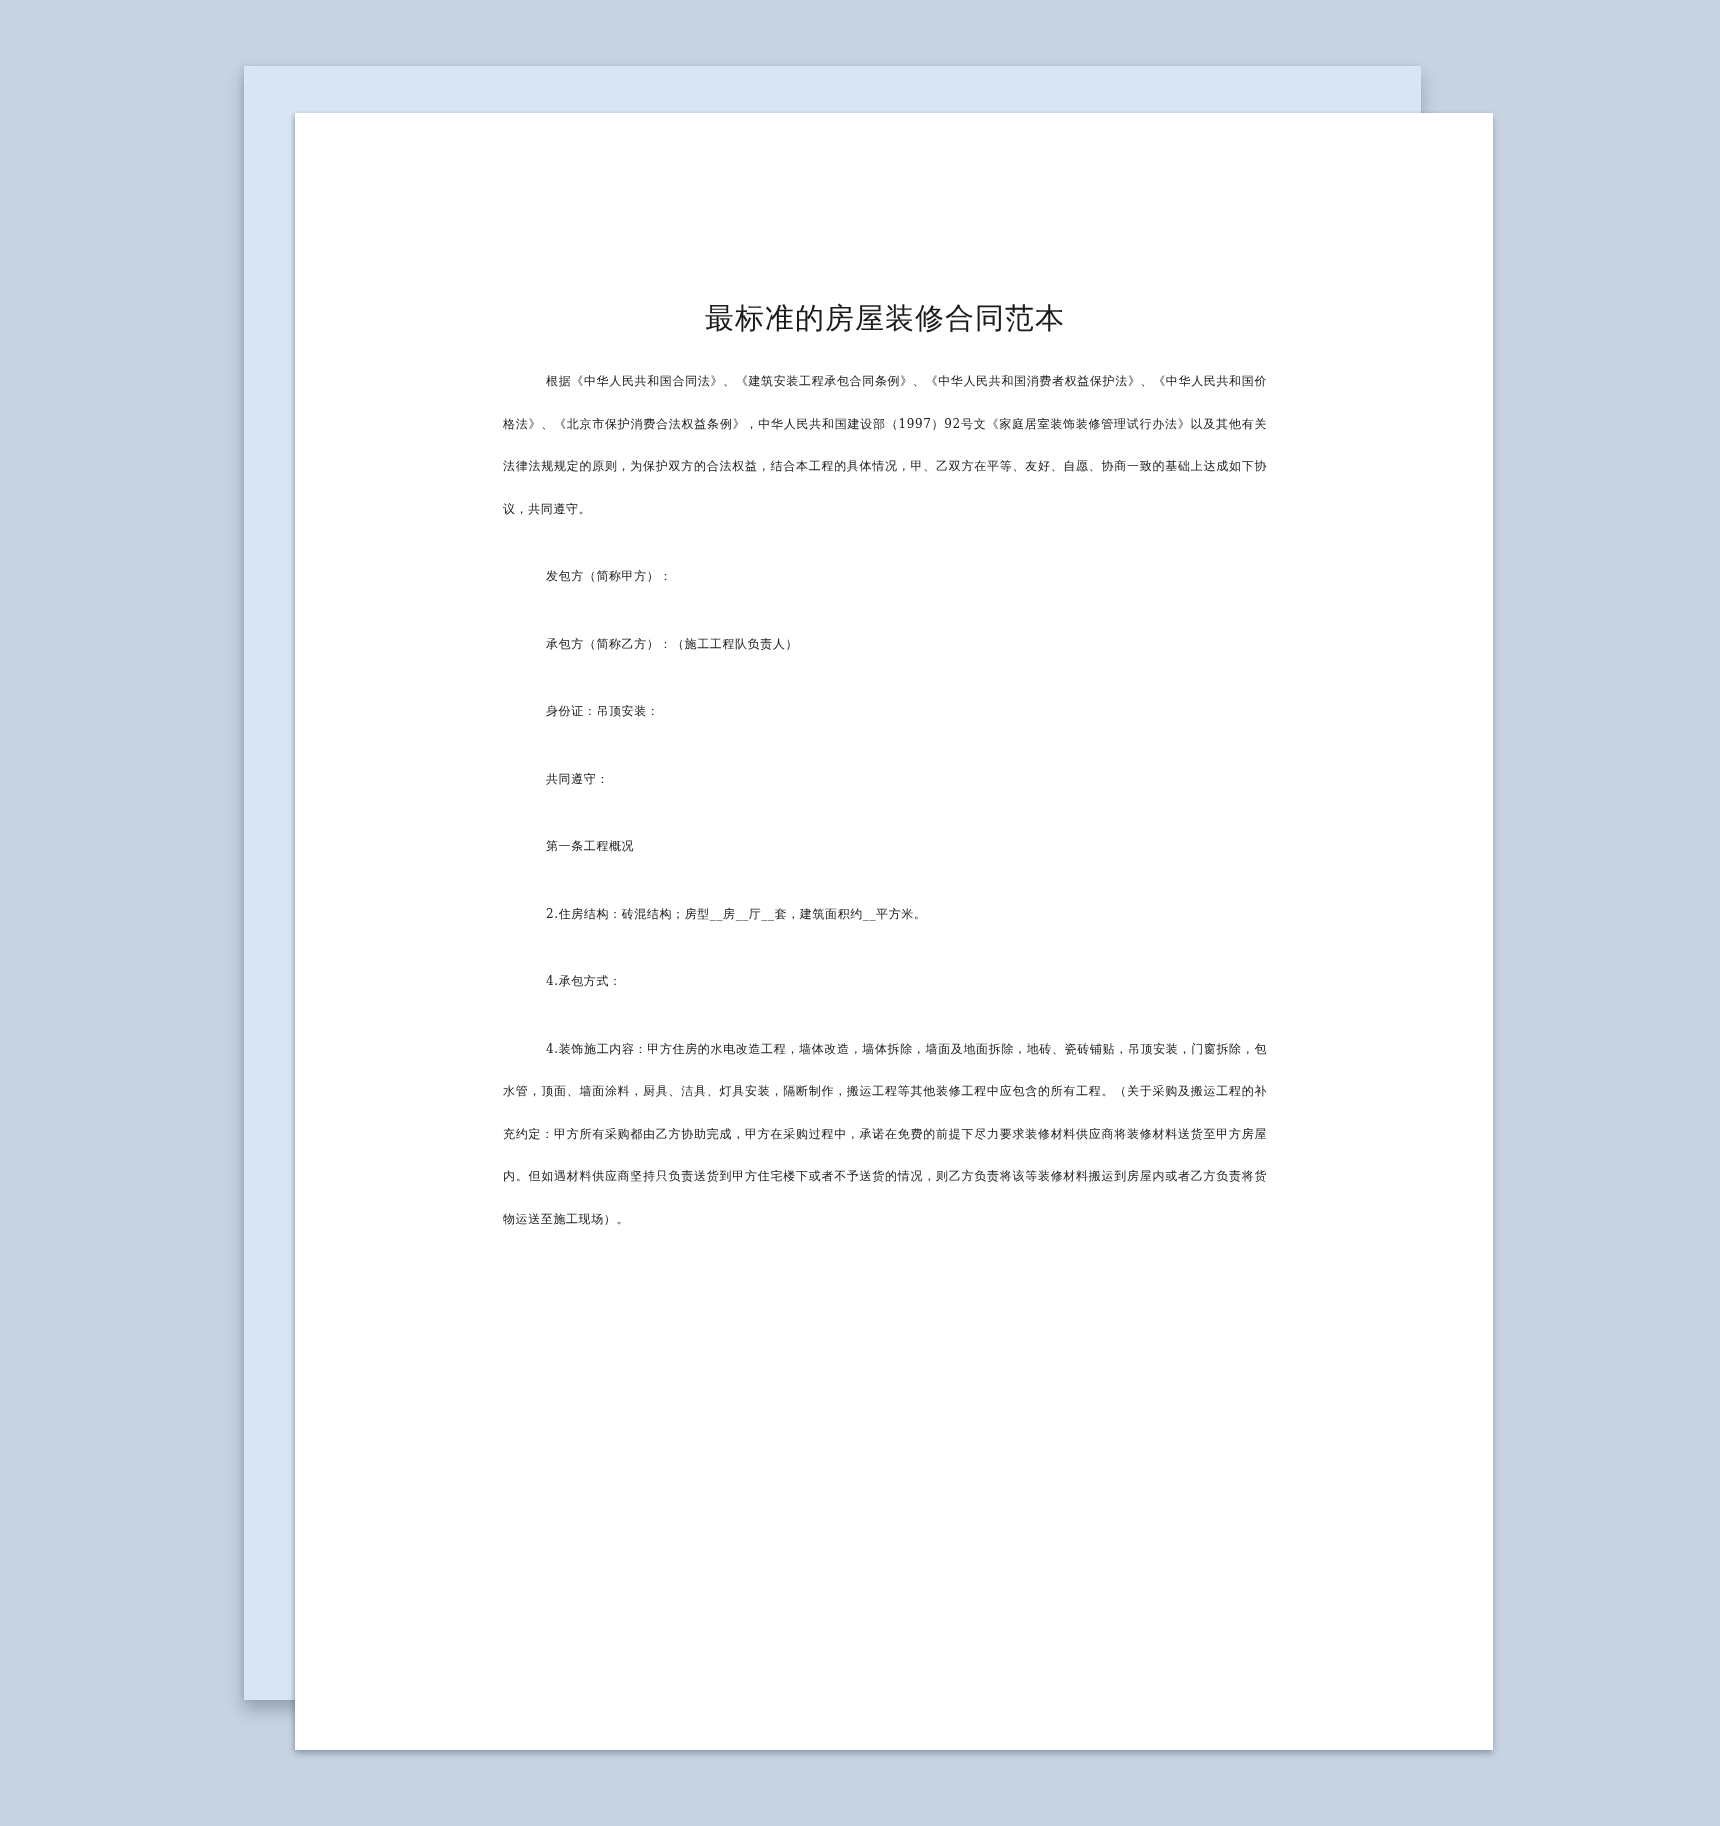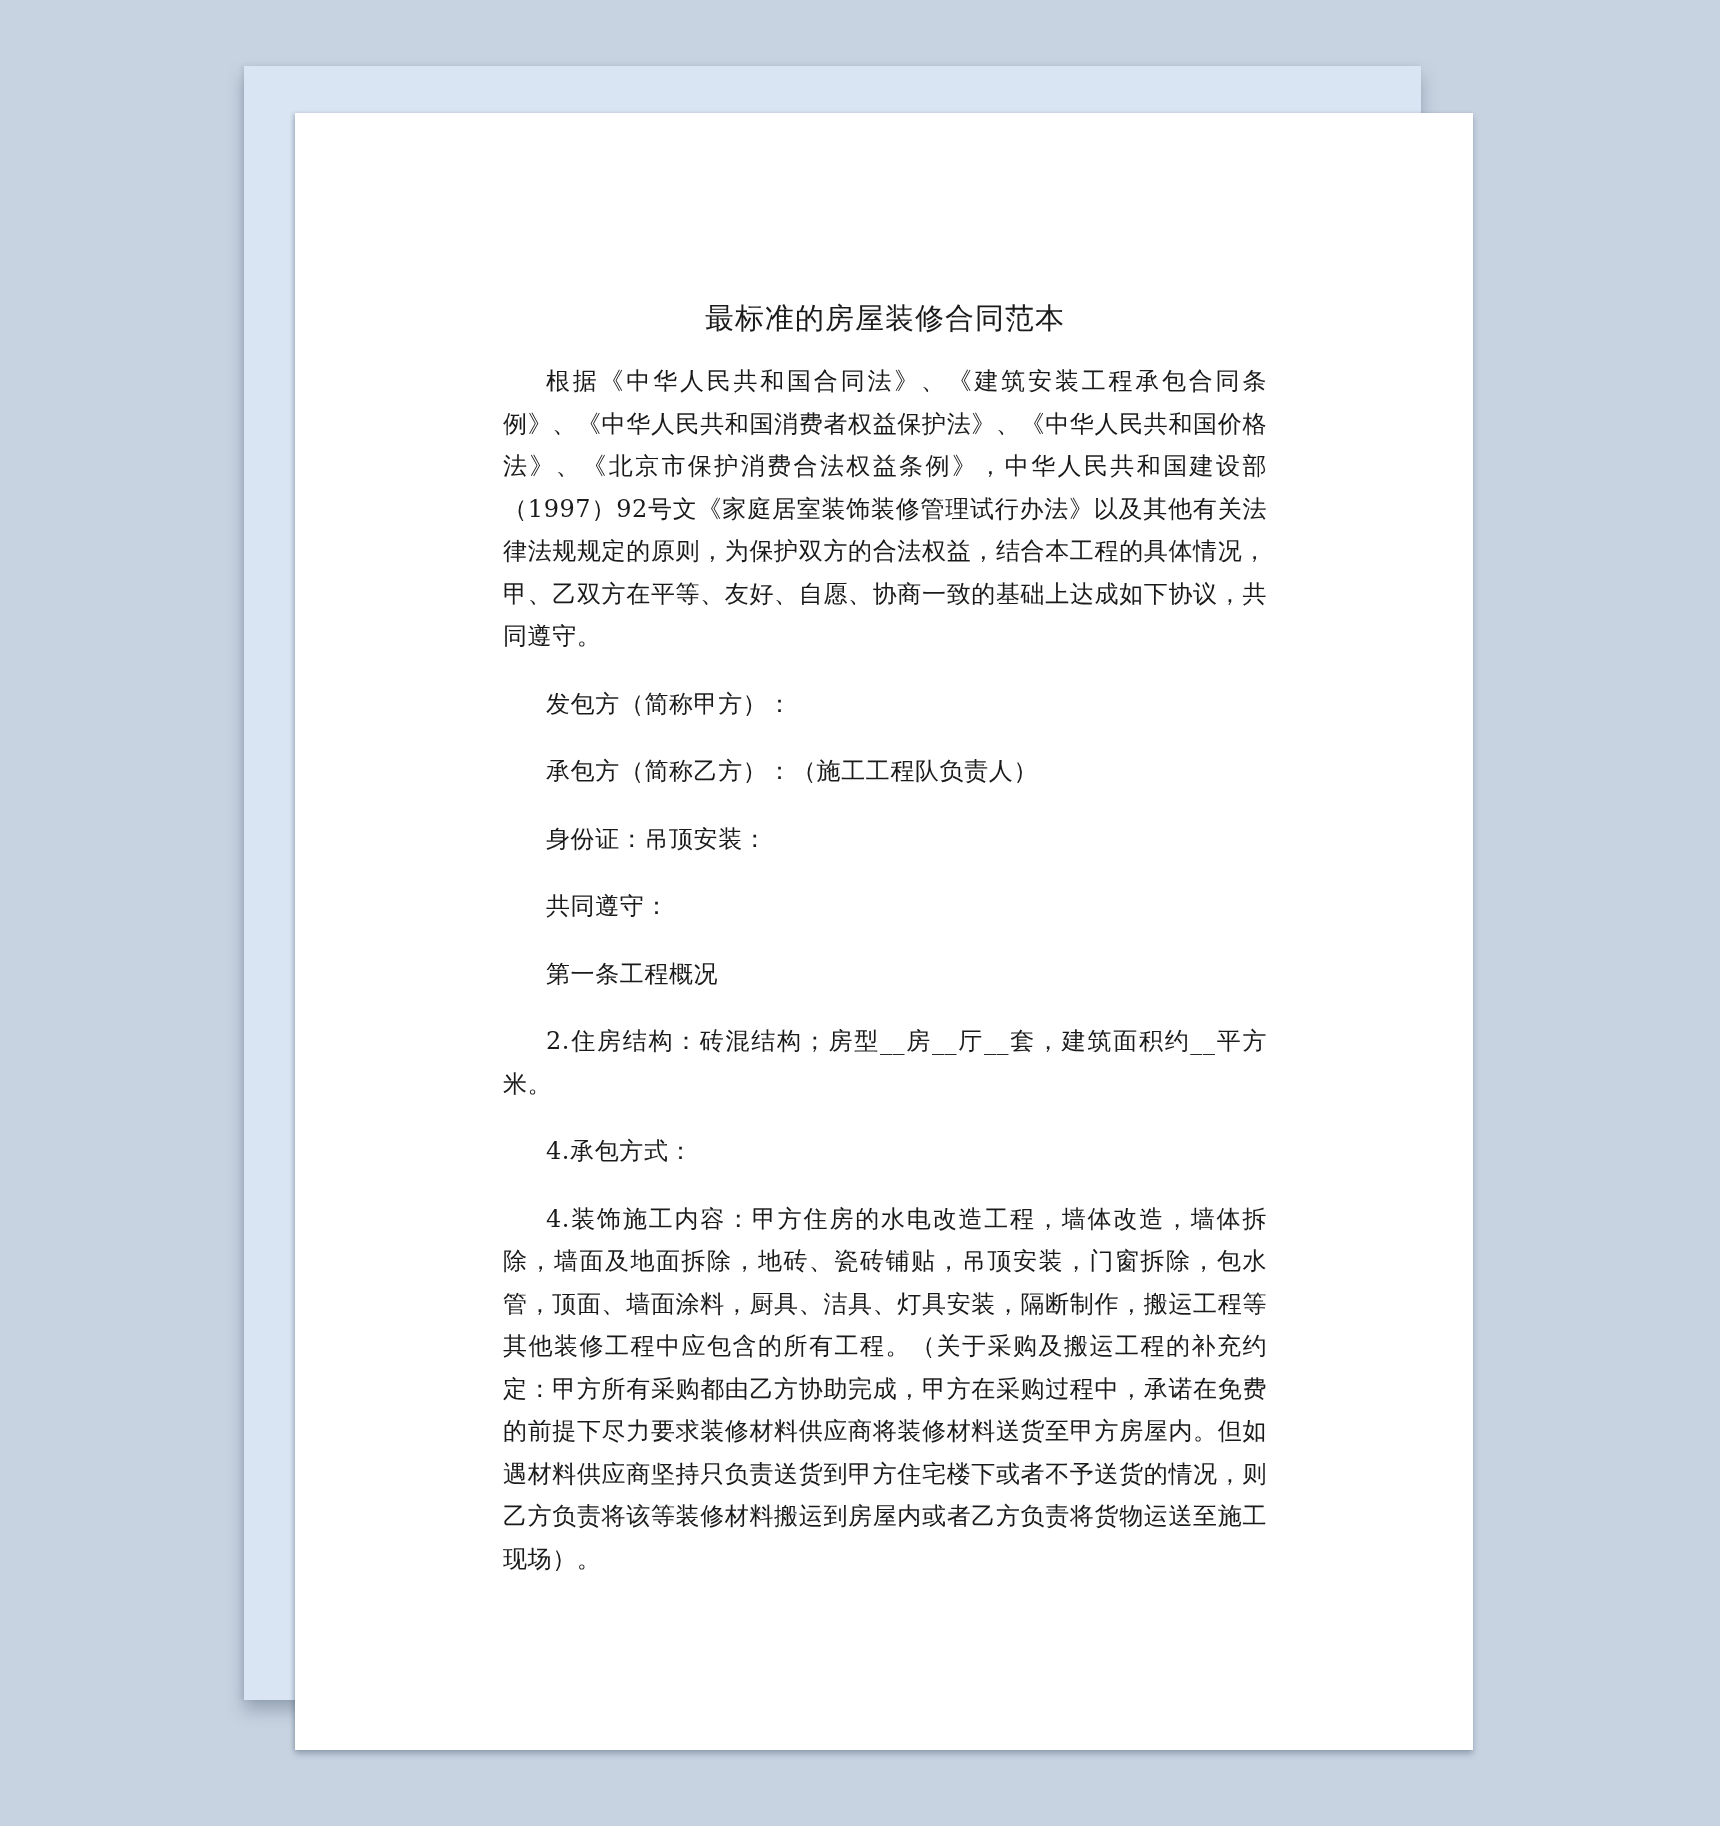--- a/index.html
+++ b/index.html
@@ -24,39 +24,40 @@
       box-shadow: 0 10px 16px rgba(60, 75, 95, 0.35), -2px 0 4px rgba(60,75,95,0.12);
     }
     .front-page {
       position: absolute;
       left: 295px;
       top: 113px;
       width: 1178px;
       height: 1637px;
       background: #ffffff;
       box-shadow: 0 4px 6px rgba(60, 75, 95, 0.35), -2px 0 3px rgba(60,75,95,0.15);
+      padding-left: 20px;
     }
     .doc {
       position: absolute;
       left: 208px;
       top: 185px;
       width: 764px;
       color: #1a1a1a;
     }
     .doc-title {
       text-align: center;
       font-size: 29px;
       line-height: 40px;
       margin: 0 0 22px 0;
       font-weight: normal;
       letter-spacing: 1px;
       font-family: "DejaVu Sans", "Liberation Sans", sans-serif;
     }
     .para {
-      font-size: 24px;
+      font-size: 12px;
       line-height: 42.5px;
       text-indent: 43px;
       margin: 0;
       text-align: justify;
       letter-spacing: 0.6px;
     }
     .para.single {
       margin-top: 25px;
     }
     .para.block-start {

